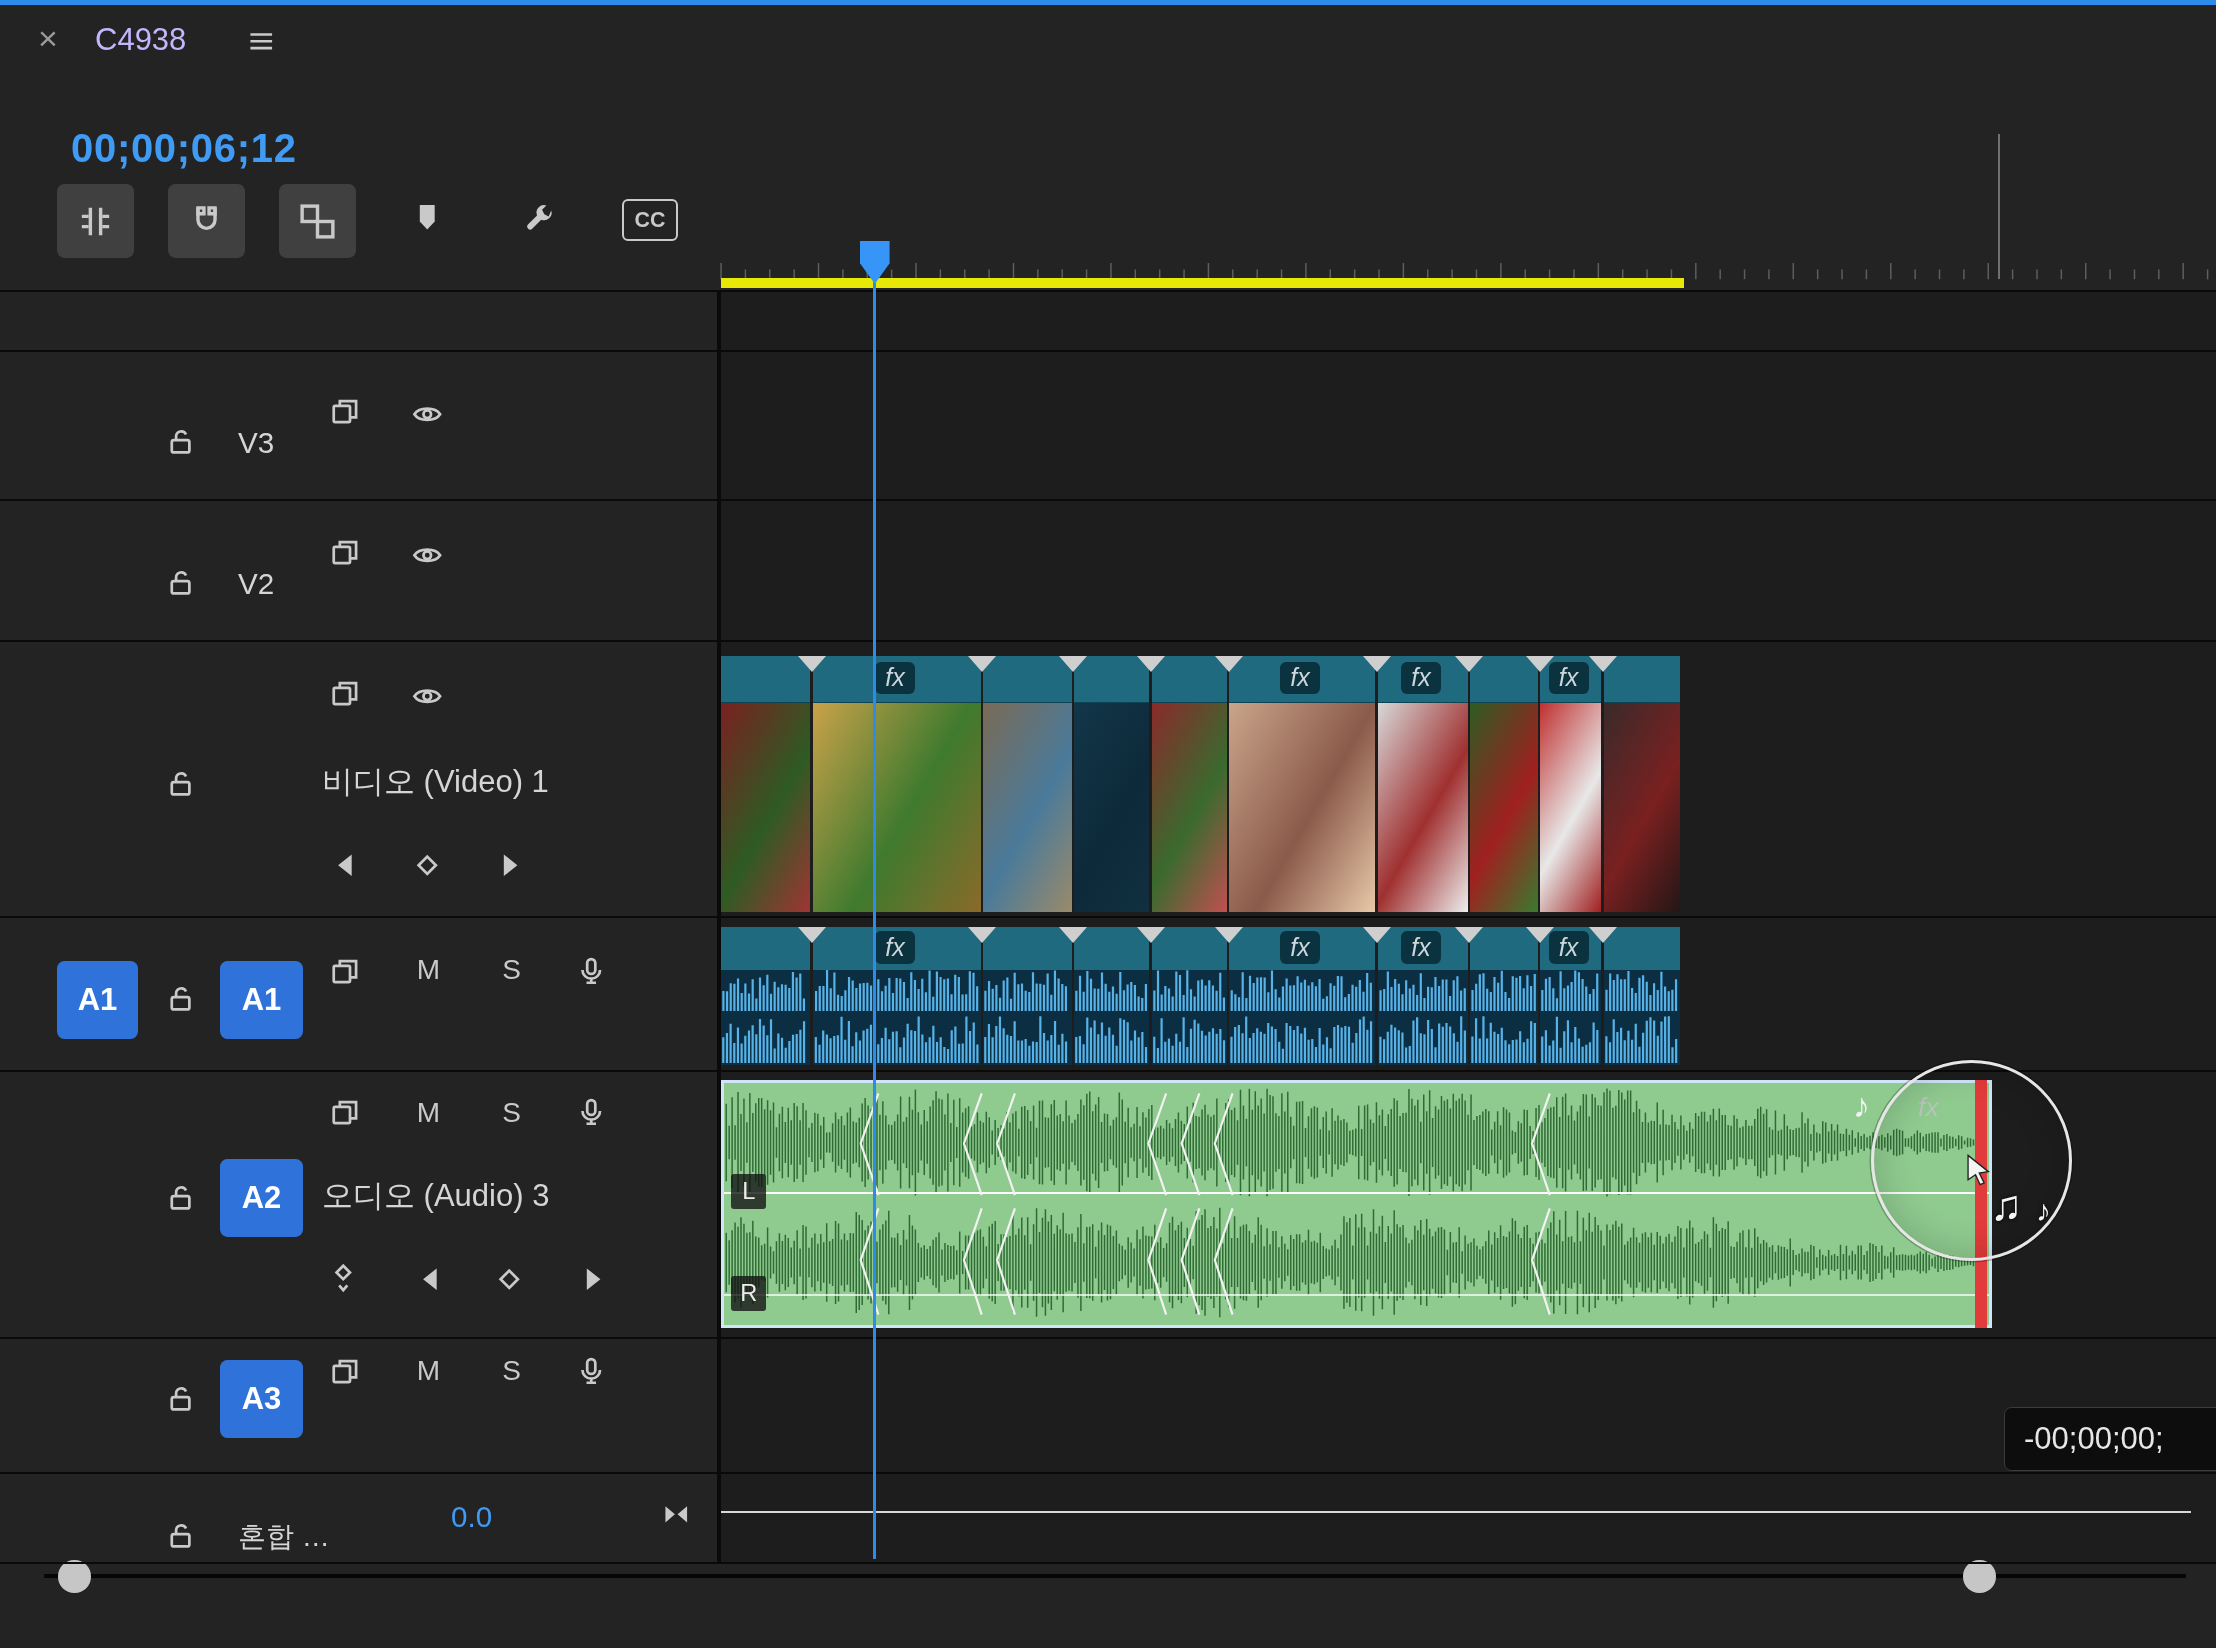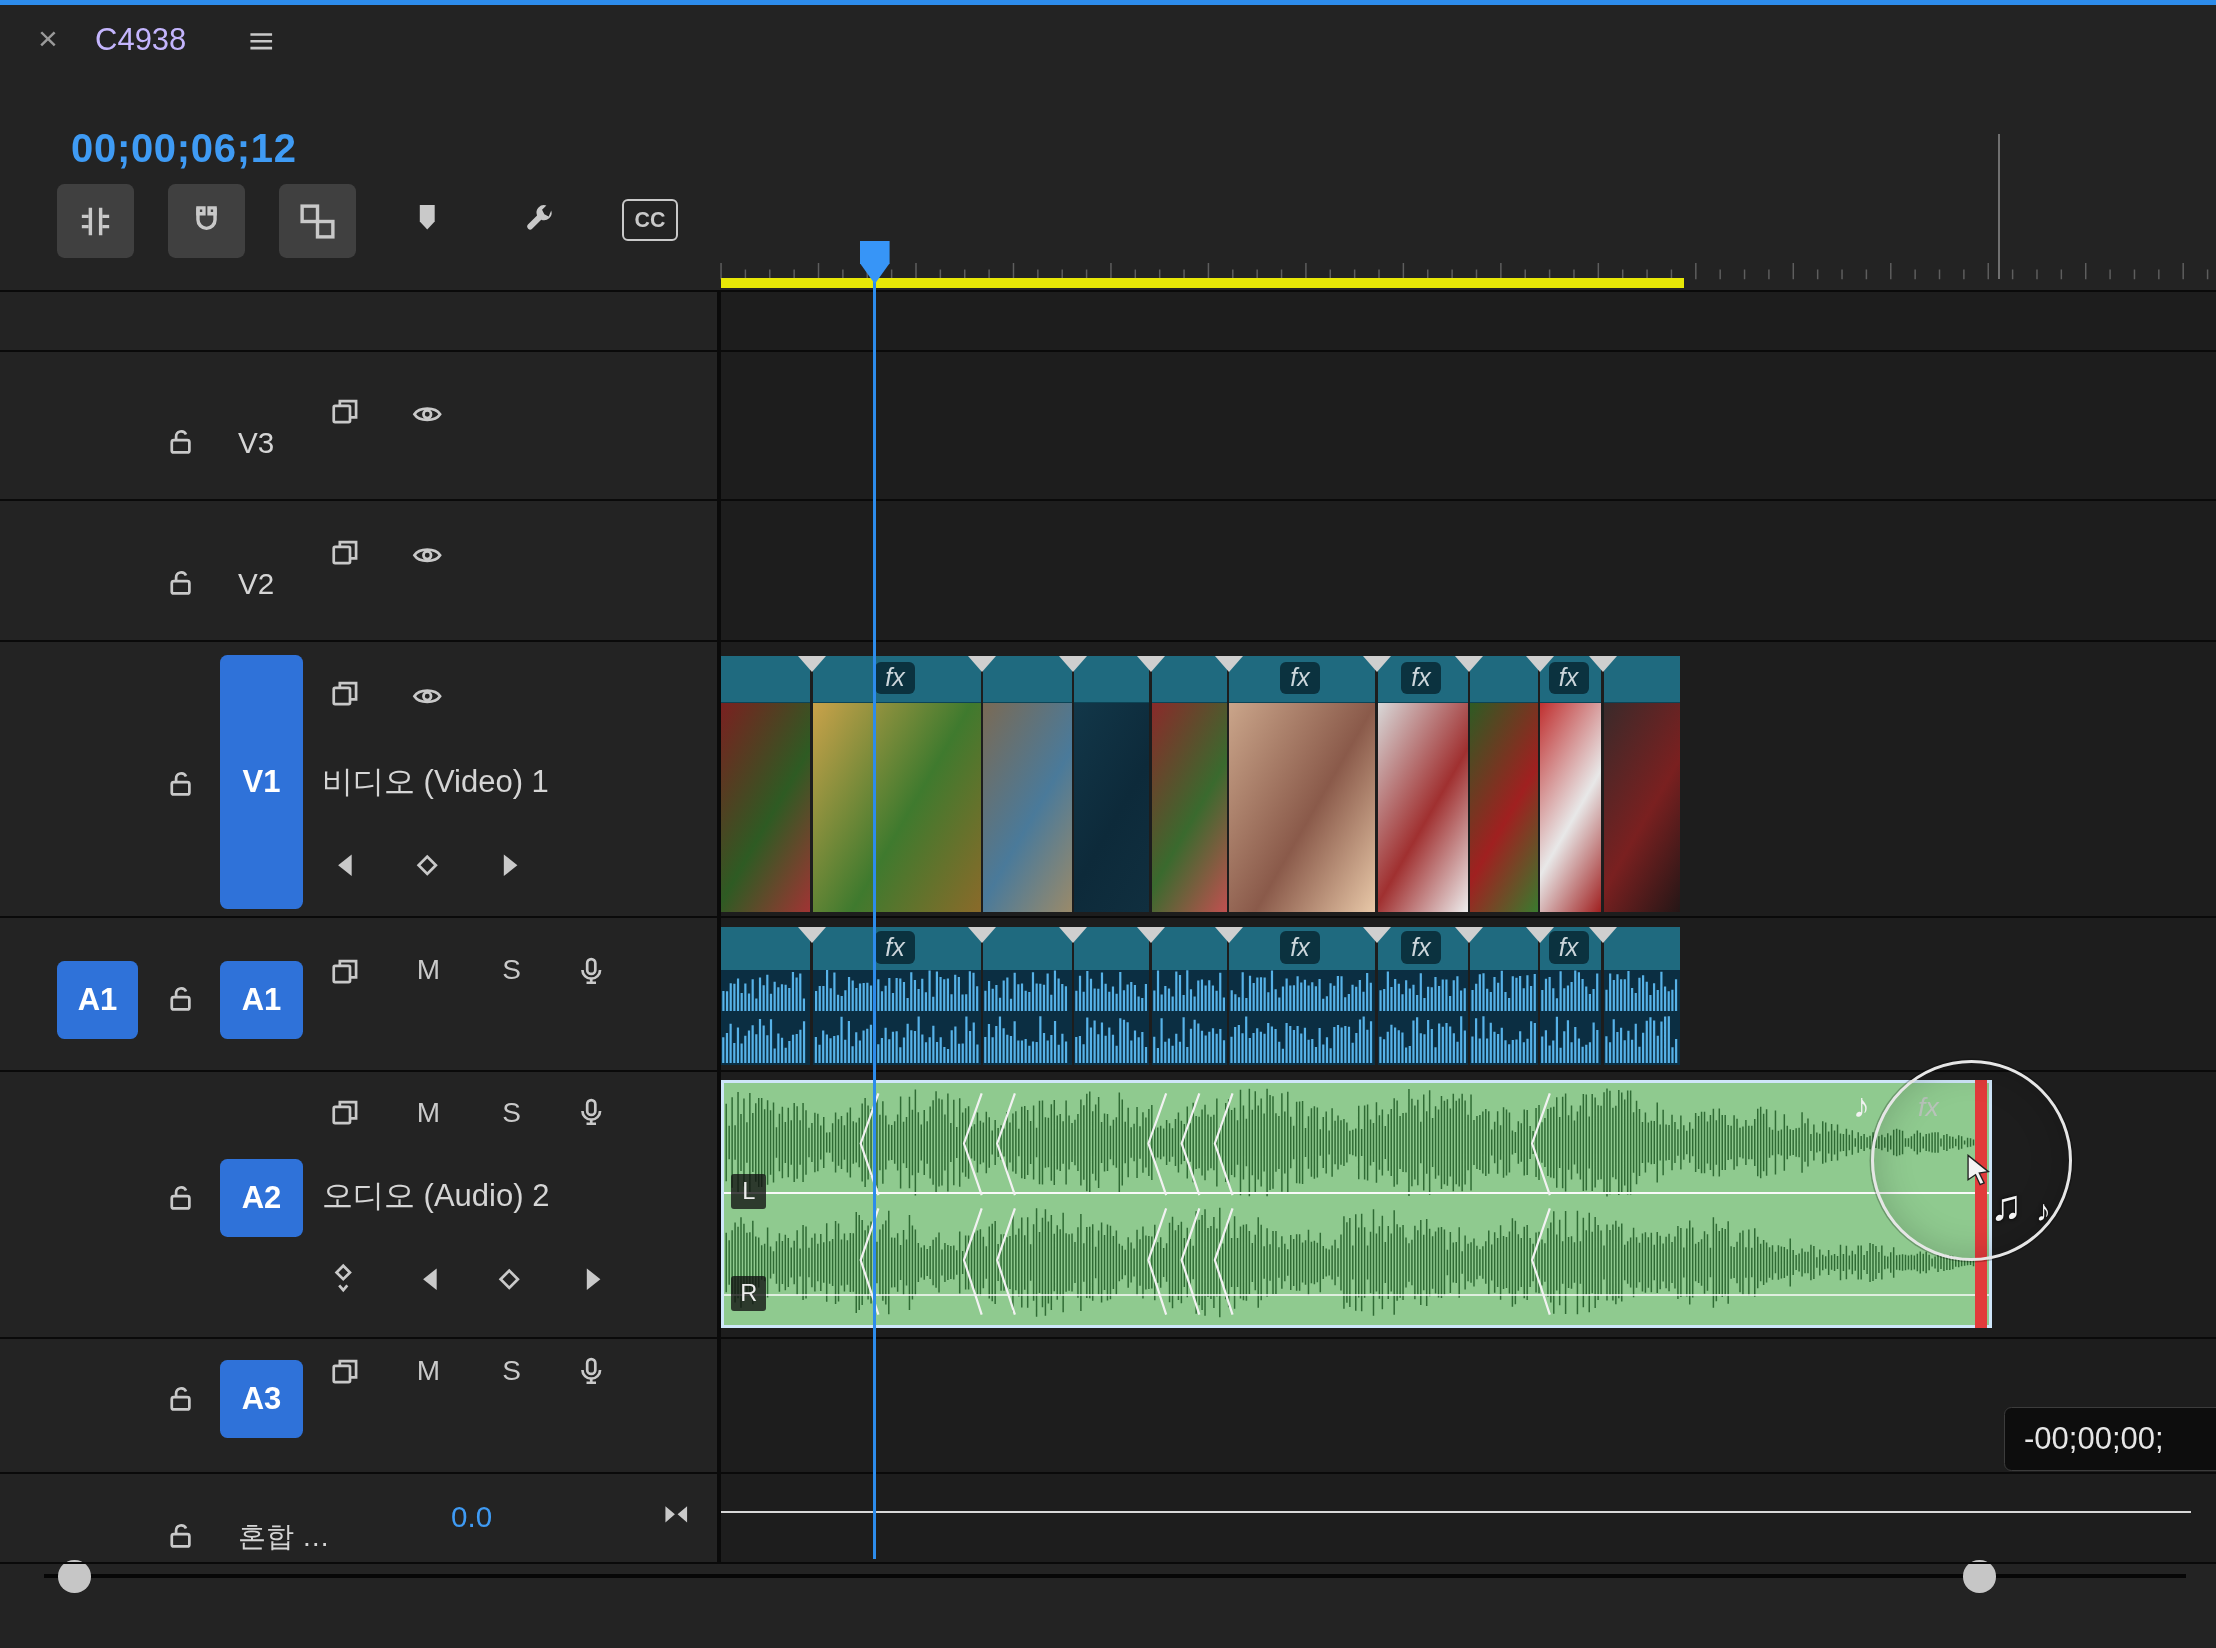--- a/index.html
+++ b/index.html
@@ -410,21 +410,20 @@
       <svg class="ic" viewBox="0 0 44 44" width="32.5" height="32.5">
         <use href="#i-eye"></use>
       </svg>
     </span>
 
   <span class="abs ib" style="left:165px;top:768px">
       <svg class="ic" viewBox="0 0 44 44" width="32.5" height="32.5">
         <use href="#i-lock"></use>
       </svg>
     </span>
-  <div class="badge" style="left:220px;top:655px;width:83px;height:254px">V1</div>
   <span class="abs ib" style="left:329px;top:677px">
       <svg class="ic" viewBox="0 0 44 44" width="32.5" height="32.5">
         <use href="#i-sync"></use>
       </svg>
     </span>
   <span class="abs ib" style="left:411px;top:680px">
       <svg class="ic" viewBox="0 0 44 44" width="32.5" height="32.5">
         <use href="#i-eye"></use>
       </svg>
     </span>
@@ -476,21 +475,21 @@
         <use href="#i-sync"></use>
       </svg>
     </span>
   <span class="ms" style="left:411px;top:1095px">M</span>
   <span class="ms" style="left:494px;top:1095px">S</span>
   <span class="abs ib" style="left:575px;top:1096px">
       <svg class="ic" viewBox="0 0 44 44" width="32.5" height="32.5">
         <use href="#i-mic"></use>
       </svg>
     </span>
-  <span class="abs tlabel" style="left:322px;top:1179px;font-size:31px">오디오 (Audio) 2</span>
+  <span class="abs tlabel" style="left:322px;top:1179px;font-size:31px">오디오 (Audio) 3</span>
   <span class="abs ib" style="left:327px;top:1263px">
       <svg class="ic" viewBox="0 0 44 44" width="32.5" height="32.5">
         <use href="#i-dcaret"></use>
       </svg>
     </span>
   <span class="abs ib" style="left:415px;top:1263px">
       <svg class="ic fil" viewBox="0 0 44 44" width="32.5" height="32.5">
         <use href="#i-tri-l"></use>
       </svg>
     </span>

